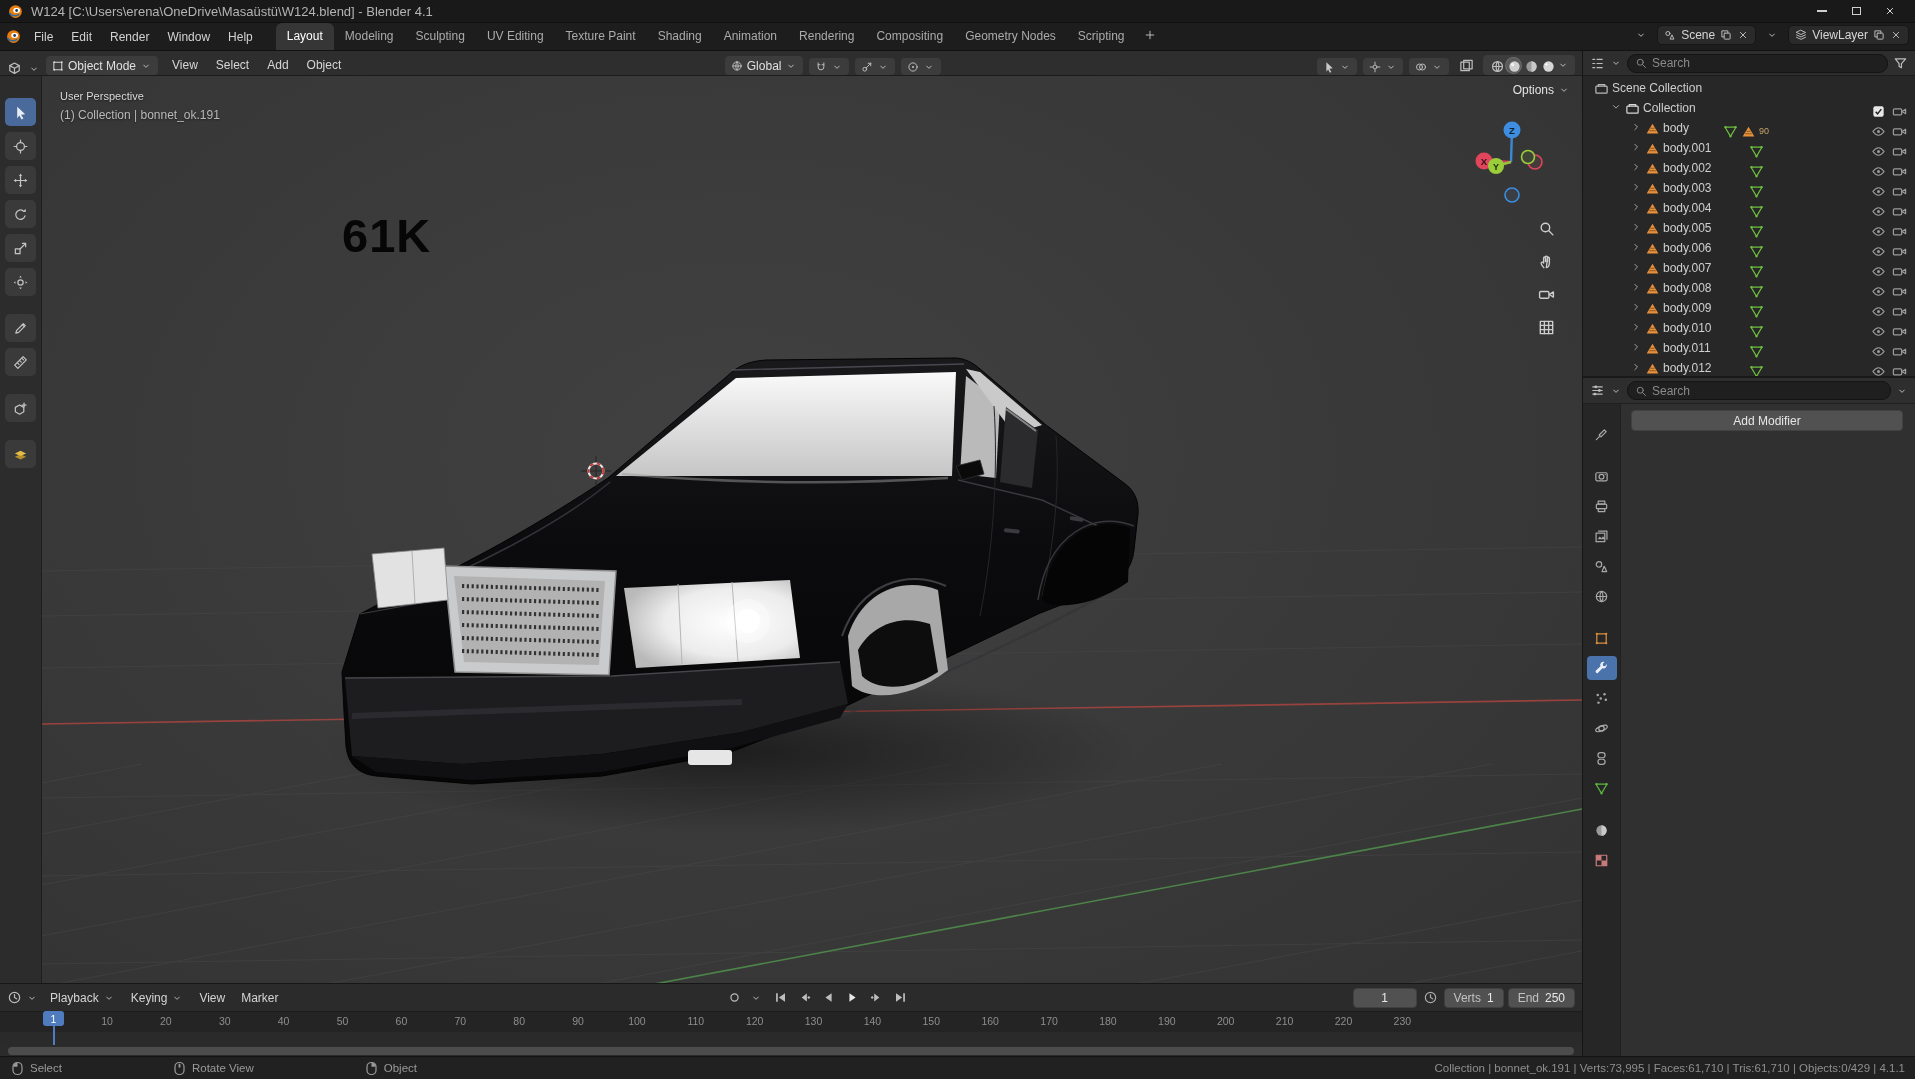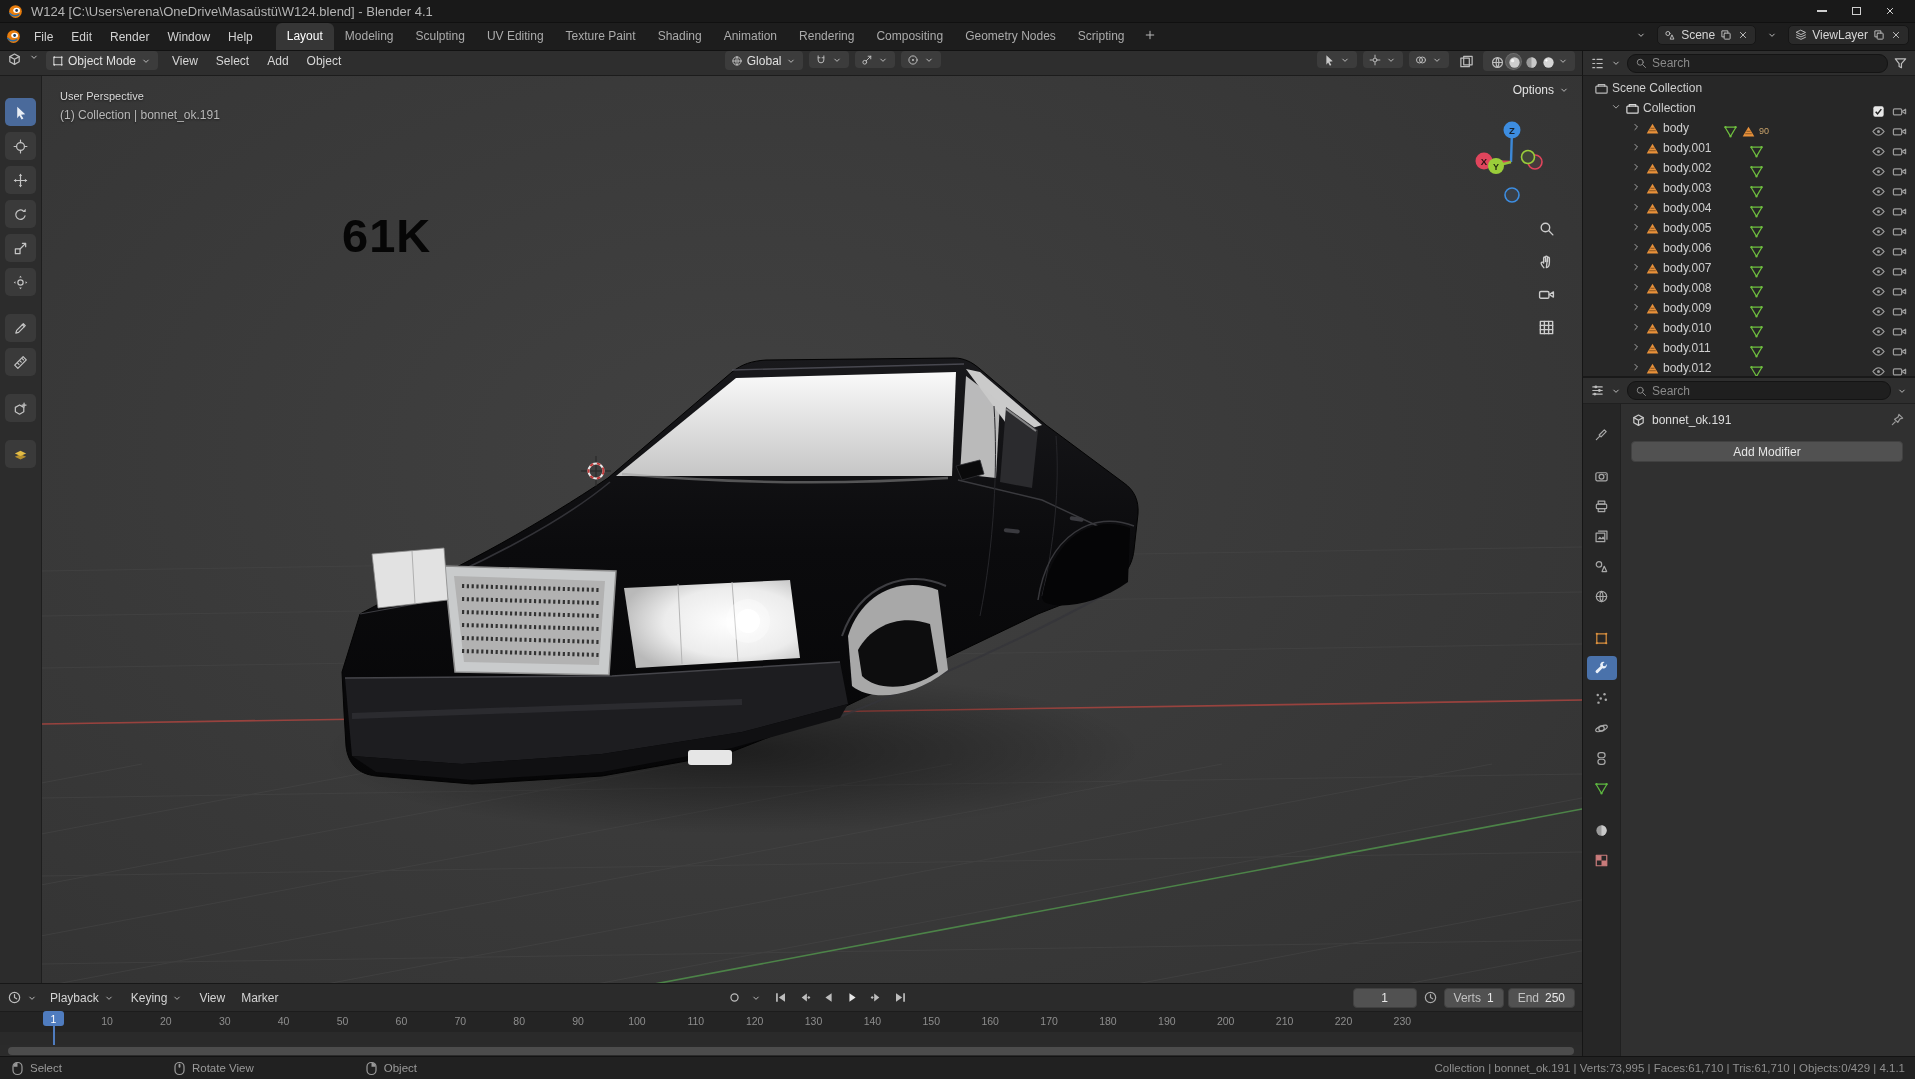--- a/index.html
+++ b/index.html
@@ -20,21 +20,21 @@
 .menubar{position:absolute;left:0;top:23px;right:0;height:28px;background:#1d1d1d;display:flex;align-items:flex-end;padding:0 6px;border-bottom:1px solid #121212}
 .menubar-inner{display:flex;align-items:center;width:100%;height:100%}
 .menu-item{padding:4px 9px;border-radius:4px;color:#d2d2d2;font-size:12px}
 .ws-tabs{display:flex;align-items:flex-end;height:100%;margin-left:14px}
 .ws-tab{padding:6px 11px 7px;border-radius:6px 6px 0 0;color:#ababab;font-size:12px;white-space:nowrap}
 .ws-tab.active{background:#363636;color:#ffffff}
 .ws-add{padding:4px 8px;color:#ababab}
 .top-right{margin-left:auto;display:flex;align-items:center;gap:10px;padding-bottom:3px}
 .selector{display:flex;align-items:center;gap:5px;background:#2a2a2a;border:1px solid #161616;border-radius:5px;padding:2px 6px;color:#d6d6d6}
 
-.vp-header{position:absolute;left:0;top:51px;width:1582px;height:25px;background:#2e2e2e;display:flex;align-items:flex-start;gap:6px;padding:0 7px;border-bottom:1px solid #1c1c1c}
+.vp-header{position:absolute;left:0;top:51px;width:1582px;height:25px;background:#2e2e2e;display:flex;align-items:flex-end;gap:6px;padding:0 7px;border-bottom:1px solid #1c1c1c}
 .hmenus{display:flex;gap:2px}
 .hmenu{padding:3px 8px;border-radius:4px;color:#d6d6d6}
 .pill{display:flex;align-items:center;gap:4px;background:#3c3c3c;border-radius:4px;padding:2.5px 6px;color:#e0e0e0;white-space:nowrap}
 .spacer{flex:1}
 .tbtn{display:inline-flex;align-items:center;justify-content:center;width:22px;height:20px;border-radius:4px}
 .sphere{display:inline-flex;width:15px;height:15px;border-radius:50%;padding:1px}
 .sphere.active{background:#5a5a5a;box-shadow:0 0 0 1px #6c6c6c}
 .ol-header{position:absolute;left:1582px;top:51px;width:333px;height:25px;background:#2e2e2e;display:flex;align-items:center;gap:5px;padding:0 7px;border-bottom:1px solid #1c1c1c;border-left:1px solid #151515}
 .search{flex:1;display:flex;align-items:center;gap:5px;background:#1f1f1f;border:1px solid #141414;border-radius:9px;padding:1.5px 7px;color:#8a8a8a}
 
@@ -1346,35 +1346,20 @@
         <div class="ptab">
           <span class="ic">
             <svg viewBox="0 0 16 16" aria-hidden="true">
               <rect x="2.4" y="2.4" width="11.2" height="11.2" fill="none" stroke="#c97b7b" stroke-width="1.3" stroke-linecap="round" stroke-linejoin="round"></rect>
               <path d="M2.4 2.4H8V8H2.4zM8 8h5.6v5.6H8z" fill="#c97b7b"></path>
             </svg>
           </span>
         </div>
       </div>
     <div class="pr-content">
-      <div class="breadcrumb">
-        <span class="ic">
-            <svg viewBox="0 0 16 16" aria-hidden="true">
-              <path d="M3 11.5V6l5-2.8L13 6v5.5L8 14.3z" fill="none" stroke="#c9c9c9" stroke-width="1.3" stroke-linecap="round" stroke-linejoin="round"></path>
-              <path d="M3 6l5 2.8L13 6M8 8.8v5.5" fill="none" stroke="#c9c9c9" stroke-width="1.3" stroke-linecap="round" stroke-linejoin="round"></path>
-            </svg>
-          </span>
-        <span>bonnet_ok.191</span>
-        <span style="margin-left:auto" class="ic">
-            <svg viewBox="0 0 16 16" aria-hidden="true">
-              <path d="M9.5 2.5l4 4-2.8.8-2.4 3.8-3.4-3.4 3.8-2.4z" fill="none" stroke="#9a9a9a" stroke-width="1.3" stroke-linecap="round" stroke-linejoin="round"></path>
-              <path d="M5.5 10.5L2.5 13.5" fill="none" stroke="#9a9a9a" stroke-width="1.3" stroke-linecap="round" stroke-linejoin="round"></path>
-            </svg>
-          </span>
-      </div>
       <div class="addmod">Add Modifier</div>
     </div>
   </div>
 
   <div class="timeline">
     <div class="tl-header">
       <span class="ic">
           <svg viewBox="0 0 16 16" aria-hidden="true">
             <circle cx="8" cy="8" r="5.5" fill="none" stroke="#bdbdbd" stroke-width="1.3" stroke-linecap="round" stroke-linejoin="round"></circle>
             <path d="M8 4.8V8l2.3 1.4" fill="none" stroke="#bdbdbd" stroke-width="1.3" stroke-linecap="round" stroke-linejoin="round"></path>

